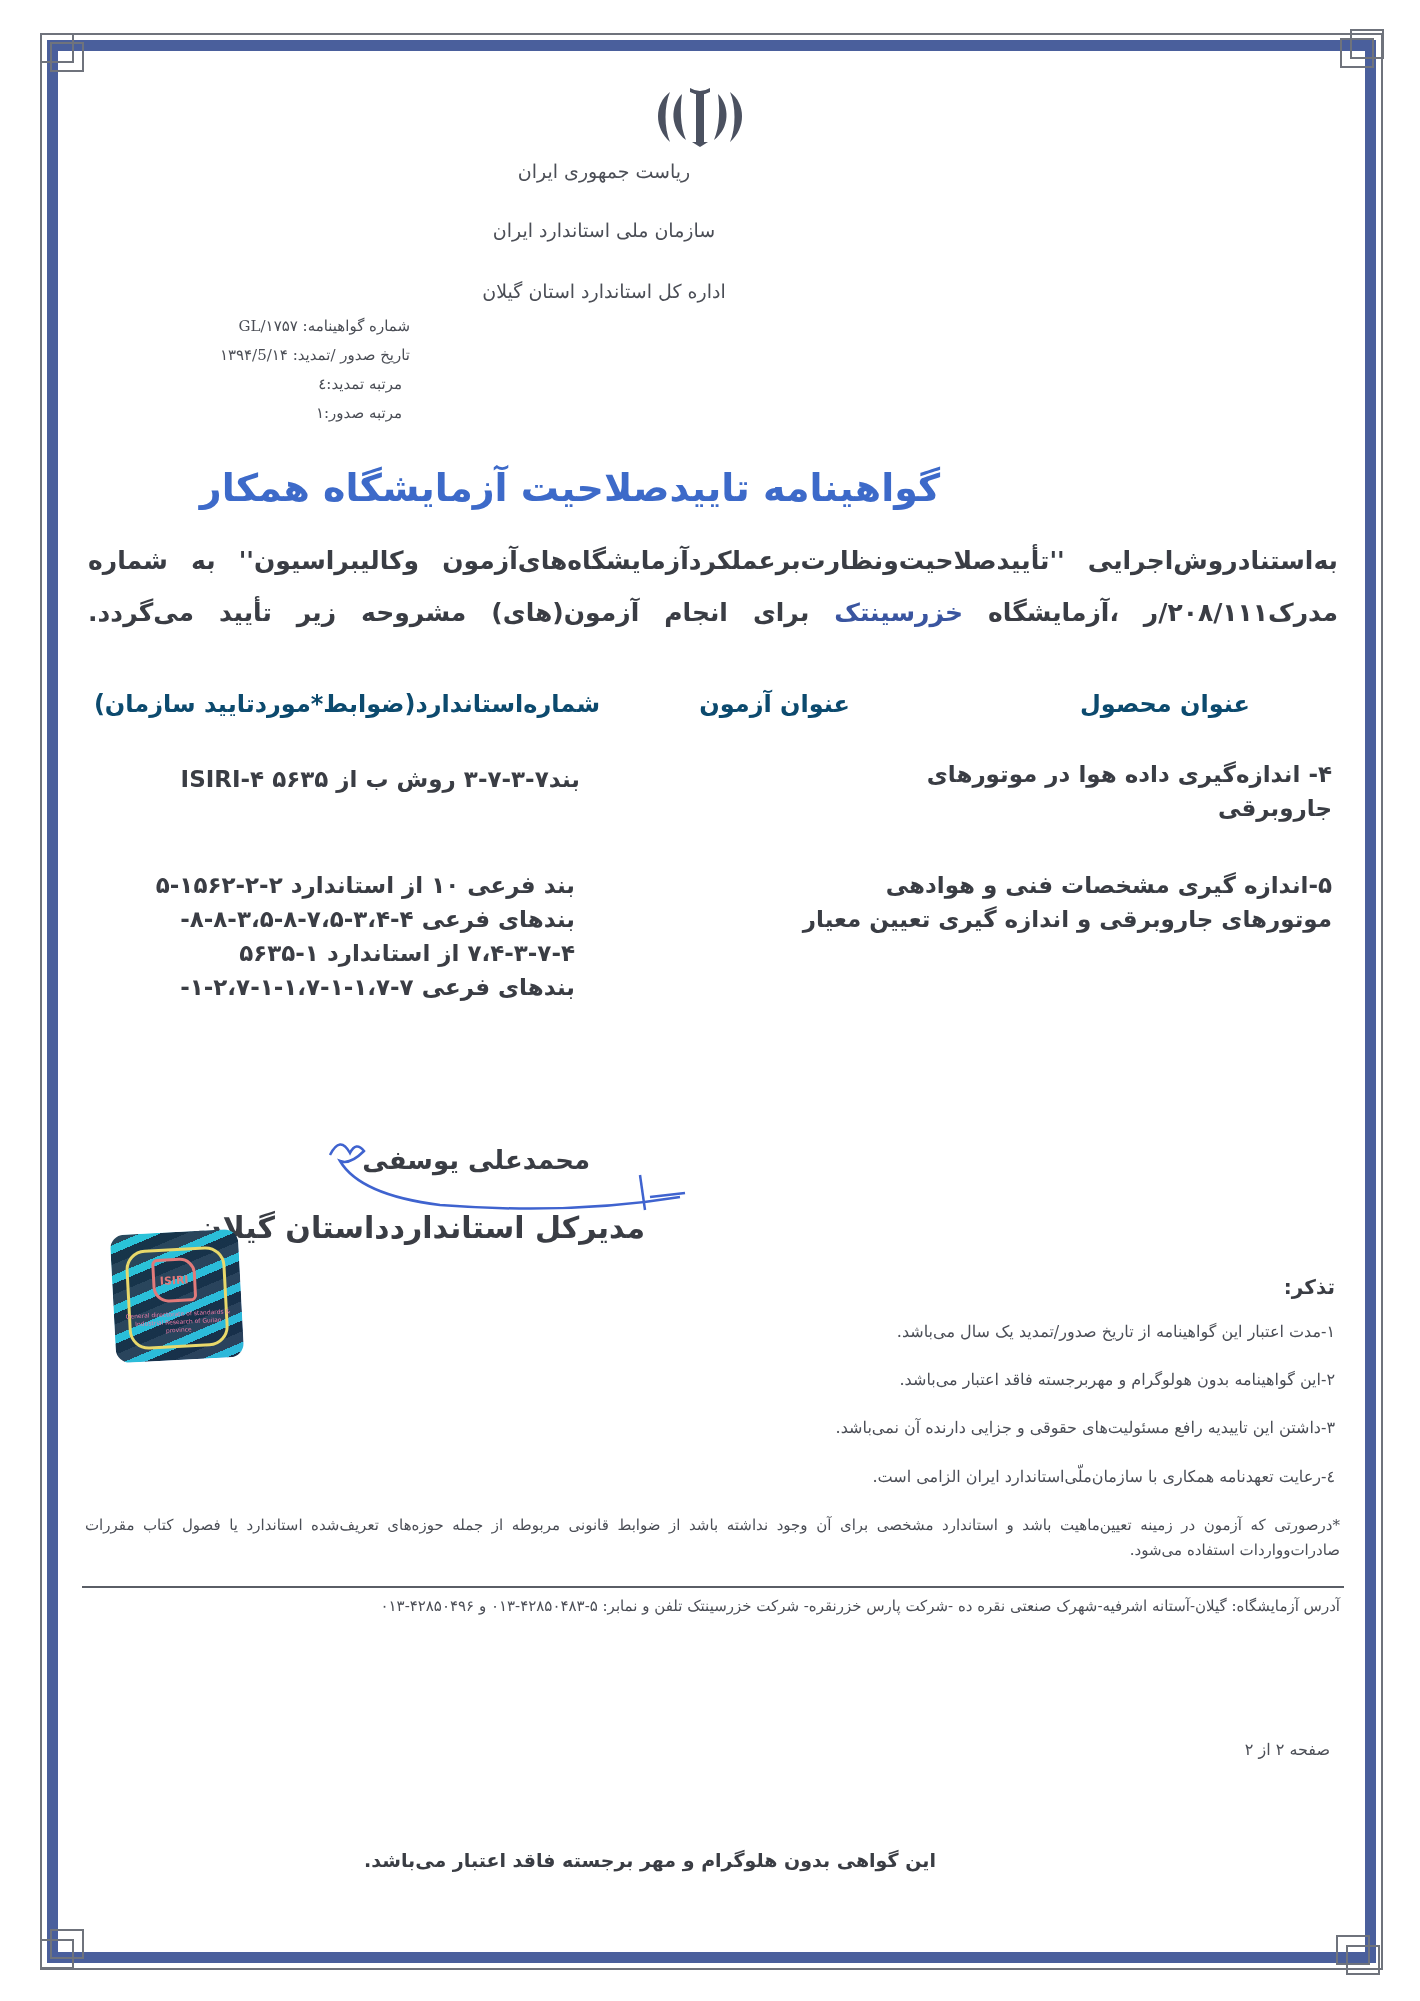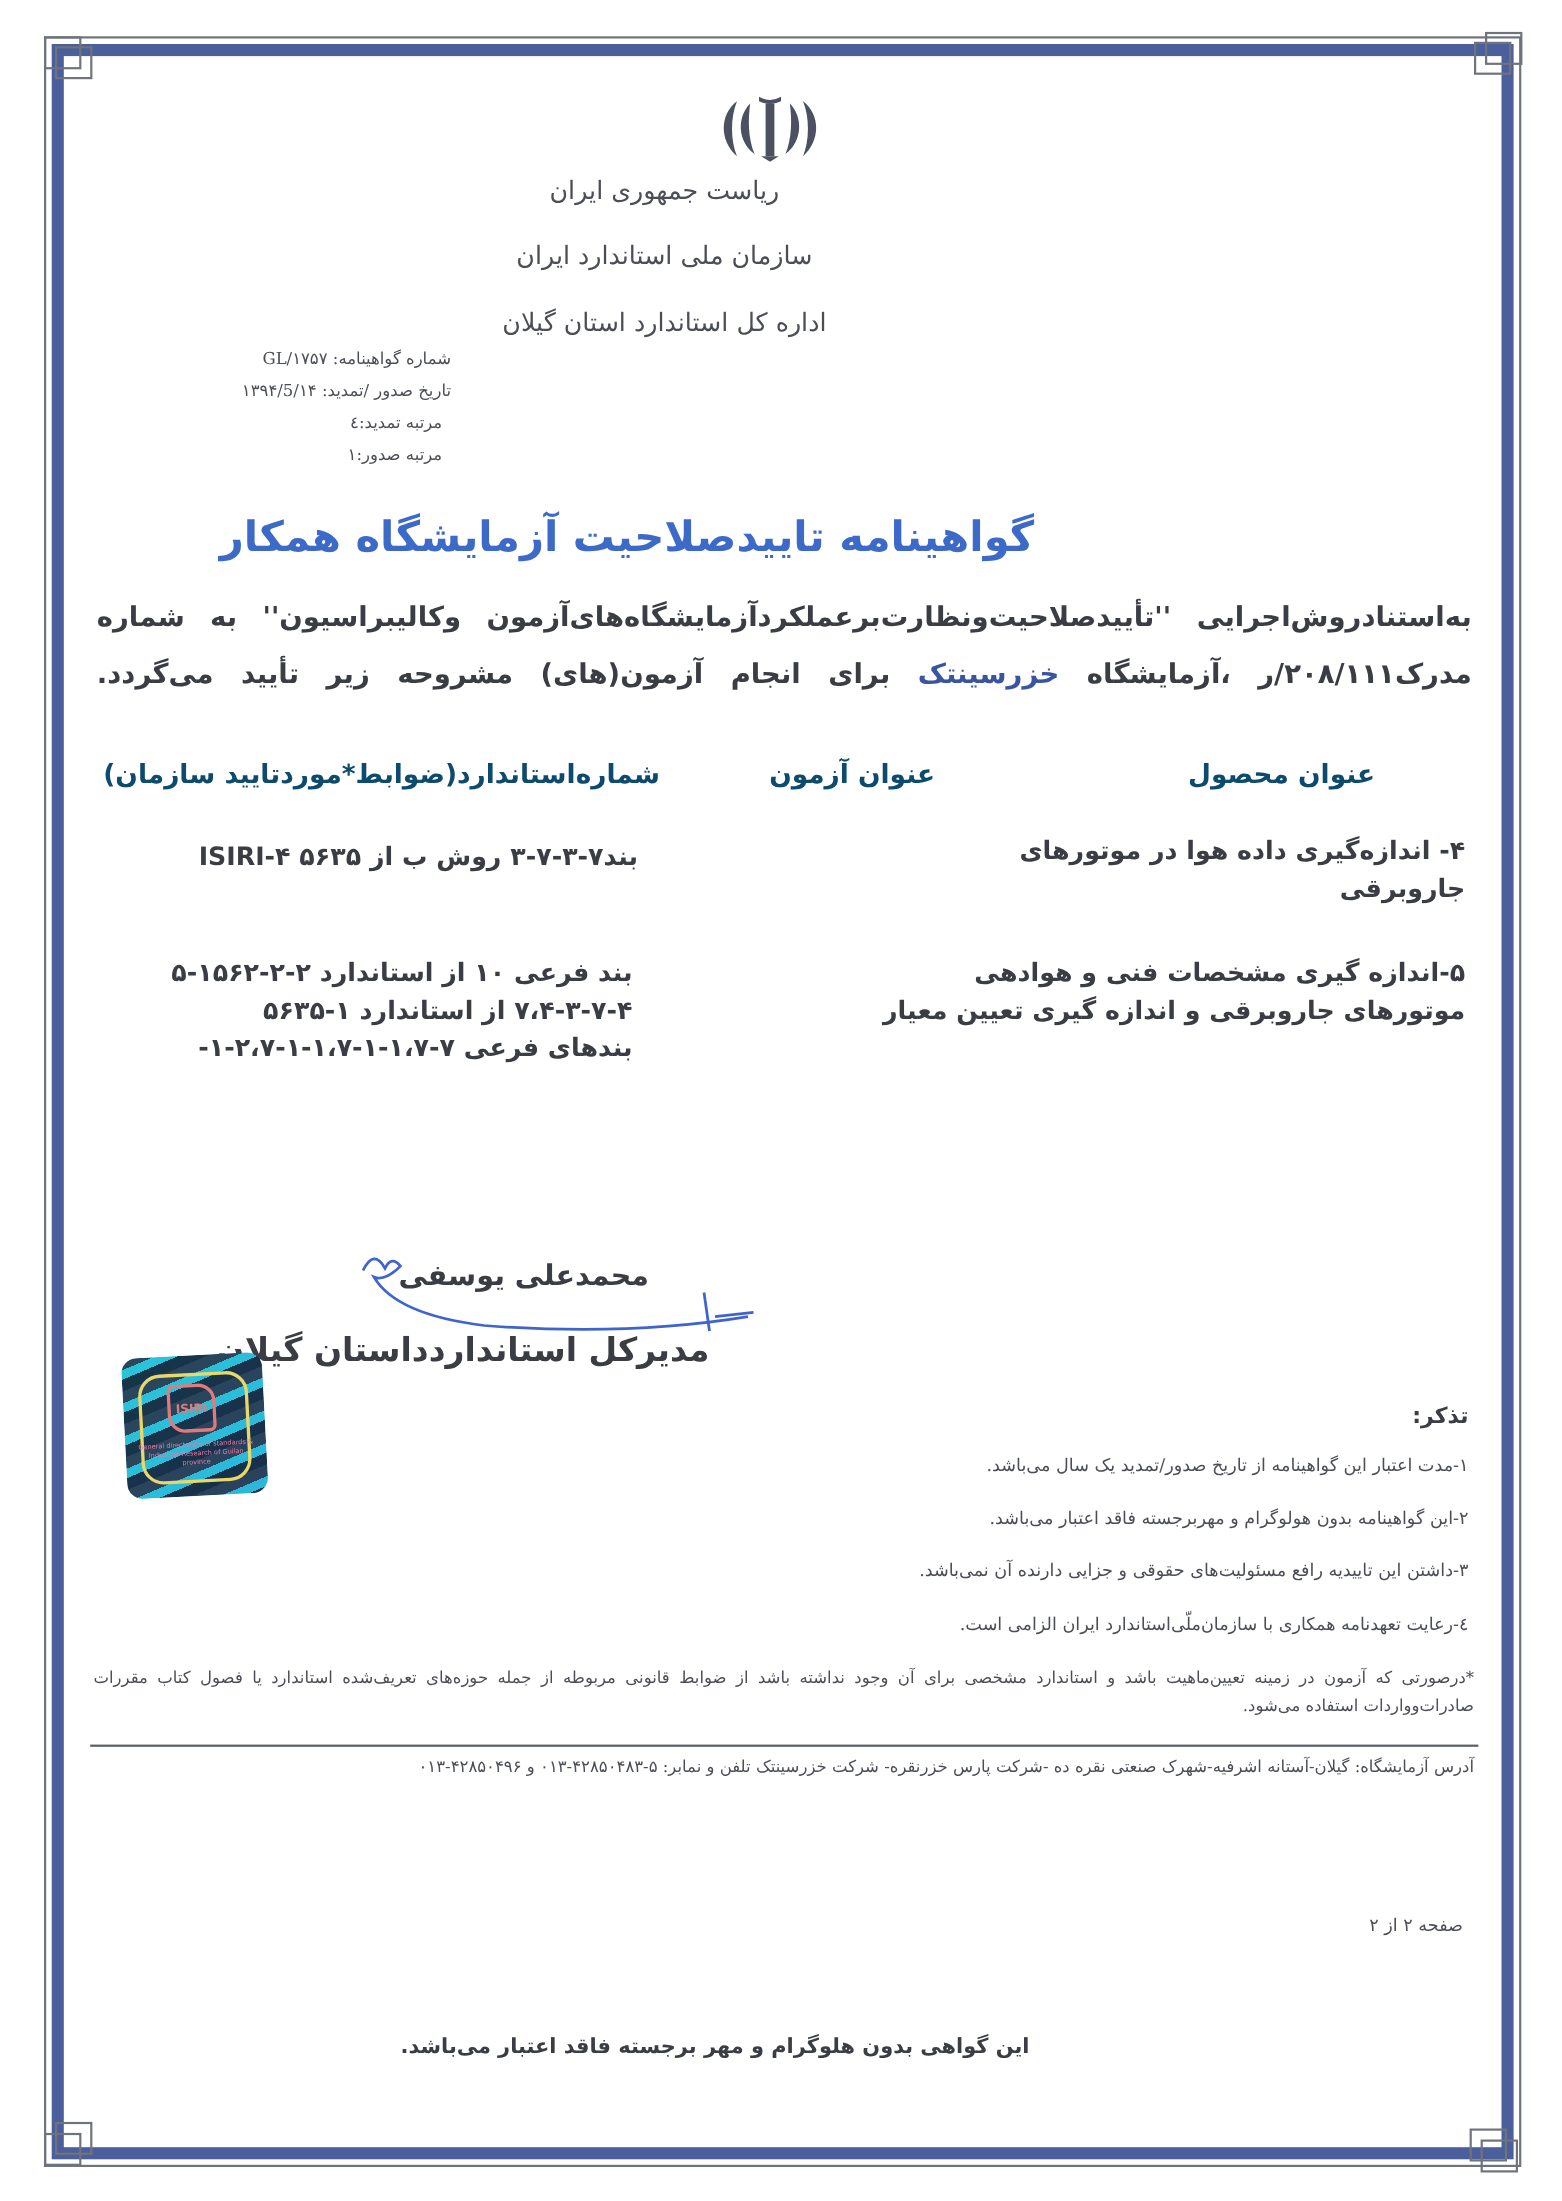--- a/index.html
+++ b/index.html
@@ -32,21 +32,21 @@
     .corner.bl1 { left: 40px; bottom: 32px; }
     .corner.bl2 { left: 50px; bottom: 42px; }
     .corner.br1 { right: 40px; bottom: 26px; }
     .corner.br2 { right: 50px; bottom: 36px; }
 
     
     .emblem { position: absolute; left: 652px; top: 84px; width: 96px; height: 64px; }
     .header-line {
       position: absolute; left: 0; width: 1208px; text-align: center;
       direction: rtl; font-family: "DejaVu Serif", serif;
-      font-size: 23px; color: #4b4e56;
+      font-size: 19px; color: #4b4e56;
     }
     .hl-1 { top: 160px; }
     .hl-2 { top: 219px; }
     .hl-3 { top: 280px; }
 
     .meta {
       position: absolute; left: 160px; top: 312px; width: 250px;
       direction: rtl; text-align: right;
       font-family: "DejaVu Serif", serif; font-size: 15px; color: #4b4e56;
       line-height: 29px;
@@ -209,20 +209,21 @@
 <div class="cell r1-std">
   <div>بند۷-۳-۷-۳ روش ب از ۵۶۳۵  ISIRI-۴</div>
 </div>
 
 <div class="cell r2-product">
   <div>۵-اندازه گیری مشخصات فنی و هوادهی</div>
   <div>موتورهای جاروبرقی و اندازه گیری تعیین معیار</div>
 </div>
 <div class="cell r2-std">
   <div>بند فرعی ۱۰ از استاندارد ۲-۲-۱۵۶۲-۵</div>
+  <div>بندهای فرعی ۴-۳،۴-۷،۵-۸-۳،۵-۸-۸-</div>
   <div>۷،۴-۳-۷-۴ از استاندارد ۱-۵۶۳۵</div>
   <div>بندهای فرعی ۷-۱،۷-۱-۱،۷-۱-۲،۷-۱-</div>
 </div>
 
 <svg class="signature-scribble" viewBox="0 0 380 80">
   <path d="M10 20 Q20 0 30 18 Q36 6 44 16 Q30 30 20 26 Q40 60 120 70 Q250 80 360 62" fill="none" stroke="#3f63cf" stroke-width="2.5"></path>
   <path d="M320 40 L325 75" fill="none" stroke="#3f63cf" stroke-width="2.5"></path>
   <path d="M330 62 L365 58" fill="none" stroke="#3f63cf" stroke-width="2.5"></path>
 </svg>
 <div class="sig-name">محمدعلی یوسفی</div>

